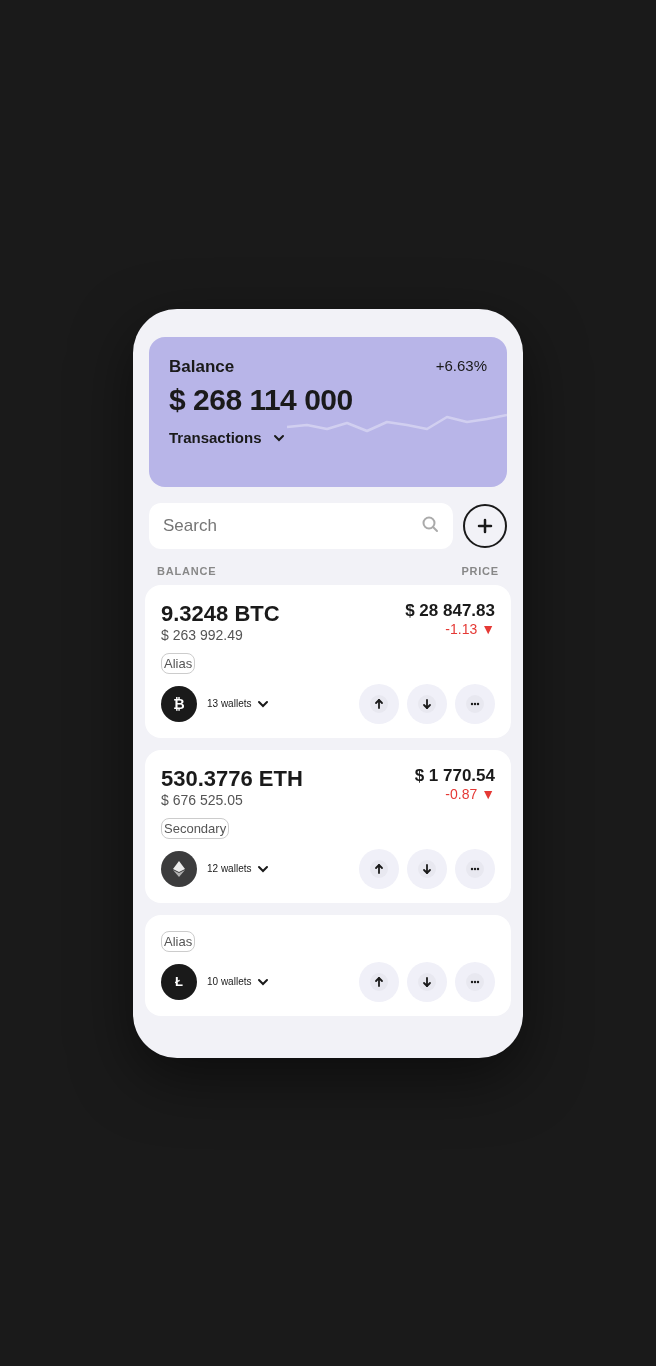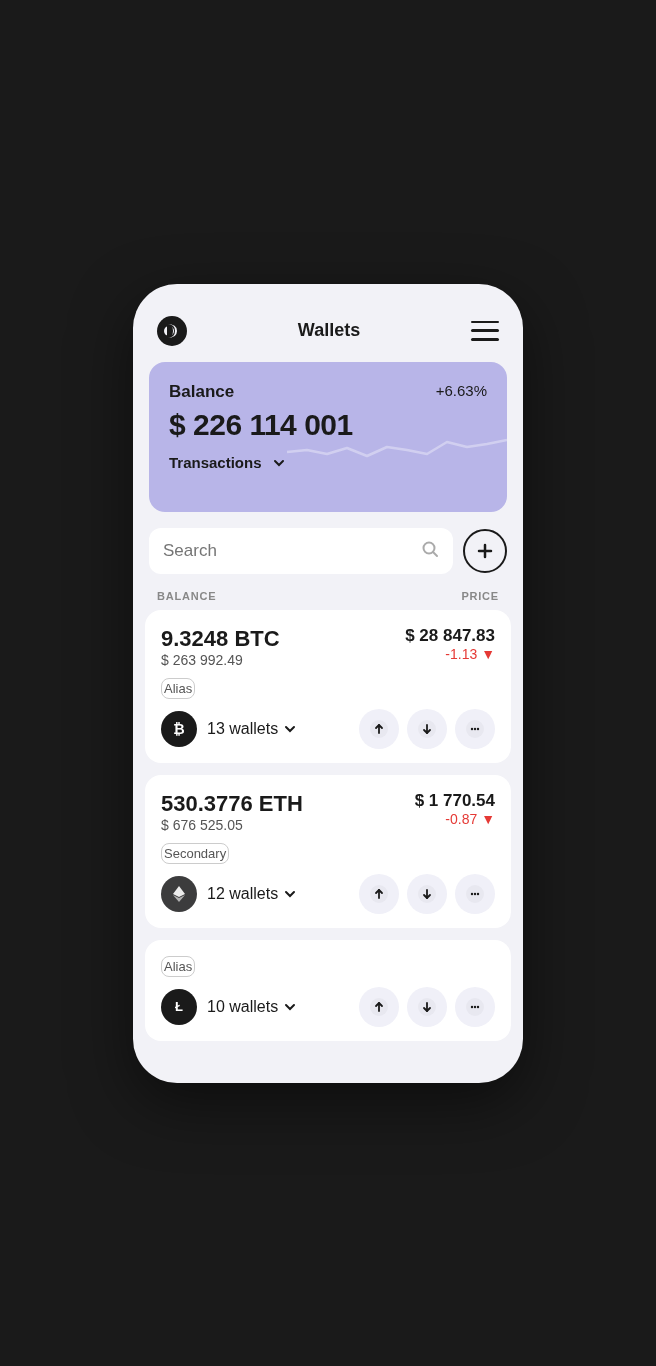--- a/index.html
+++ b/index.html
@@ -235,21 +235,21 @@
       font-weight: 700;
       flex-shrink: 0;
     }
     .coin-icon.eth {
       background: #3c3c3d;
     }
     .coin-icon.ltc {
       background: #1a1a1a;
     }
     .wallets-label {
-      font-size: 16px;
+      font-size: 10px;
       font-weight: 500;
       color: #1a1a1a;
       display: flex;
       align-items: center;
       gap: 6px;
     }
     .coin-actions {
       display: flex;
       align-items: center;
       gap: 8px;
@@ -269,44 +269,27 @@
     .action-btn svg {
       pointer-events: none;
     }
   </style>
 </head>
 <body>
 
 <div class="phone-wrapper">
   <div class="phone">
 
-    <div class="header">
-      <svg class="logo-icon" viewBox="0 0 30 30" fill="none">
-        <circle cx="15" cy="15" r="15" fill="#1a1a1a"></circle>
-        <path d="M10 8 Q10 22 10 22 Q20 22 20 15 Q20 8 10 8Z" fill="#f2f2f7"></path>
-        <path d="M10 8 Q18 8 18 15 Q18 22 10 22" fill="#1a1a1a"></path>
-        <circle cx="12" cy="15" r="5" fill="#f2f2f7"></circle>
-        <path d="M10 8 Q16 8 16 15 Q16 22 10 22Z" fill="#1a1a1a"></path>
-      </svg>
-
-      <span class="header-title">Wallets</span>
-
-      <div class="menu-icon">
-        <span></span>
-        <span></span>
-        <span></span>
-      </div>
-    </div>
 
     <div class="balance-card">
       <div class="balance-top">
         <span class="balance-label">Balance</span>
         <span class="balance-change">+6.63%</span>
       </div>
-      <div class="balance-amount">$ 226 114 001</div>
+      <div class="balance-amount">$ 268 114 000</div>
 
       
       <svg class="chart-svg" width="220" height="70" viewBox="0 0 220 70">
         <polyline points="0,40 20,38 40,42 60,36 80,44 100,35 120,38 140,42 160,30 180,35 200,32 220,28" fill="none" stroke="rgba(255,255,255,0.7)" stroke-width="2.5" stroke-linejoin="round"></polyline>
       </svg>
 
       <div class="transactions-btn">
         <span>Transactions</span>
         <svg width="14" height="14" viewBox="0 0 14 14" fill="none">
           <path d="M3 5L7 9L11 5" stroke="#1a1a1a" stroke-width="2" stroke-linecap="round"></path>

